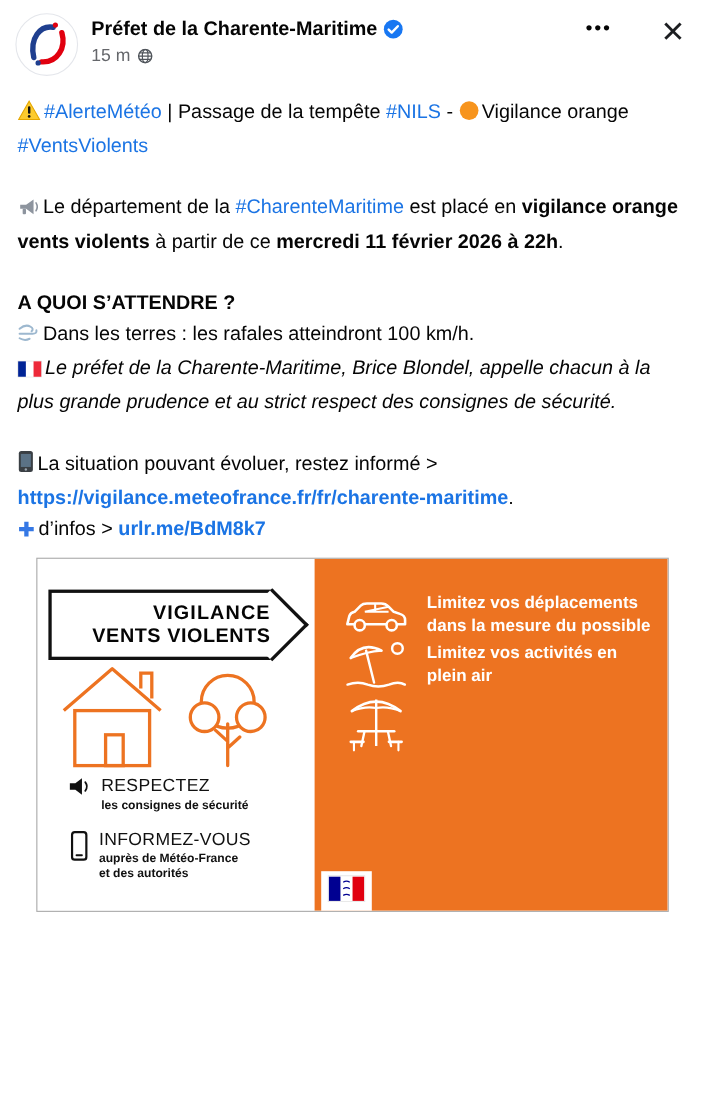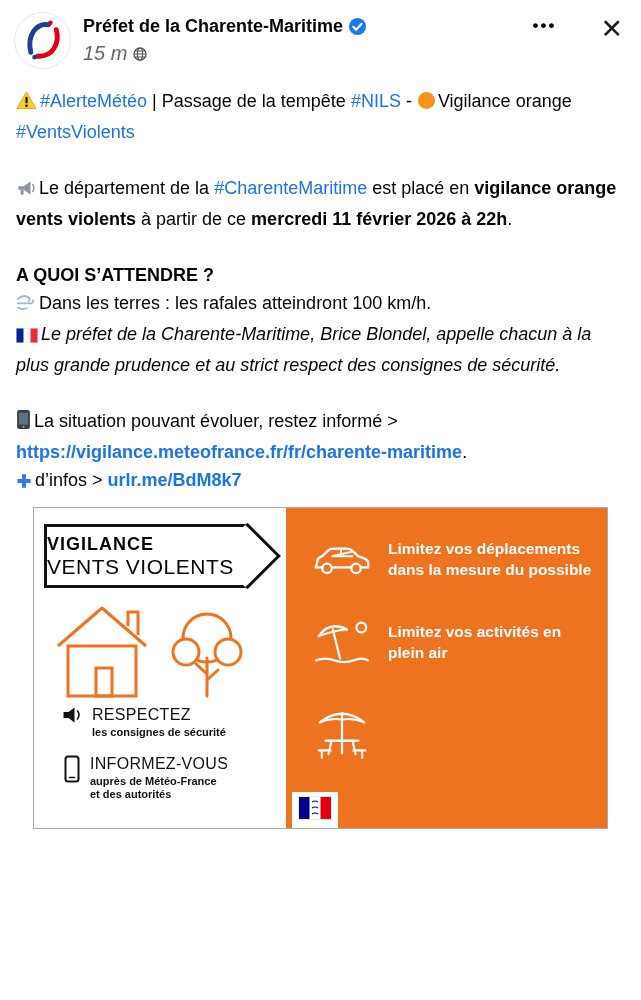--- a/index.html
+++ b/index.html
@@ -11,21 +11,21 @@
     color:#050505;
   }
 
   
   .post-header { display:flex; align-items:flex-start; padding:12px 14px 0 14px; }
   .avatar { width:57px; height:57px; border-radius:50%; border:1px solid #e4e6eb; overflow:hidden; flex-shrink:0; background:#fff; }
   .header-meta { margin-left:12px; flex:1; padding-top:4px; }
   .account-line { display:flex; align-items:center; gap:5px; }
   .account-name { font-size:18px; font-weight:700; color:#050505; }
   .verified { display:inline-flex; }
-  .time-line { margin-top:5px; display:flex; align-items:center; gap:6px; color:#65676B; font-size:20px;font-style:italic; }
+  .time-line { margin-top:5px; display:flex; align-items:center; gap:6px; color:#65676B; font-size:16px; }
   .header-actions { display:flex; align-items:flex-start; gap:44px; padding-top:4px; padding-right:4px; }
   .more-btn { font-size:17px; font-weight:700; letter-spacing:2px; color:#050505; cursor:pointer; }
   .close-btn { font-size:27px; line-height:1; color:#1c1e21; cursor:pointer; }
 
   
   .post-body { padding:0 16px; }
   .post-p { margin:0; font-size:18px; line-height:28px; }
   .post-p.first { margin-top:18px; }
   .gap-after { margin-bottom:28px; }
   .bold { font-weight:700; }
@@ -41,39 +41,39 @@
 
   
   .infographic {
     position:relative; margin:10px 33px 0 33px;
     width:575px; height:322px;
     border:1px solid #a9a9a9; background:#fff; overflow:hidden;
   }
   .orange-panel {
     position:absolute; left:252px; top:0; bottom:0; right:0;
     background:#ED7321;
-    display:flex; flex-direction:column; gap:38px;
+    display:flex; flex-direction:column; 
     padding:30px 12px 0 22px;
   }
   .tip-row { display:flex; align-items:center; gap:12px; }
   .tip-icon { width:68px; flex-shrink:0; display:flex; justify-content:center; }
   .tip-text { color:#fff; font-weight:700; font-size:15.5px; line-height:21px; max-width:215px; }
 
   .title-box {
-    position:absolute; left:10px; top:16px; width:205px; height:64px;
+    position:absolute; left:10px; top:28px; width:205px; height:64px;
     background:#fff; border:3px solid #111; z-index:2;
-    display:flex; flex-direction:column; align-items:flex-start; justify-content:center;
+    display:flex; flex-direction:column; align-items:flex-end; justify-content:center;
   }
   .title-box::after {
     content:""; position:absolute; right:-25px; top:50%;
     width:44px; height:44px; transform:translateY(-50%) rotate(45deg);
     background:#fff; border-top:3px solid #111; border-right:3px solid #111;
   }
   .title-l1 { font-size:18px; font-weight:700; letter-spacing:1px; position:relative; z-index:3; }
-  .title-l2 { font-size:21px; font-weight:400; letter-spacing:0.5px; position:relative; z-index:3; }
+  .title-l2 { font-size:18px; font-weight:700; letter-spacing:0.5px; position:relative; z-index:3; }
 
   .house-art { position:absolute; left:18px; top:88px; }
 
   .note-row { position:absolute; left:28px; display:flex; gap:10px; align-items:flex-start; }
   .note-respect { top:198px; }
   .note-inform { top:236px;margin-top:11px; }
   .note-title { font-size:16px; font-weight:400; letter-spacing:0.3px; color:#111; }
   .note-sub { font-size:11px; font-weight:700; color:#111; margin-top:2px; line-height:13px; }
 
   .flag-chip {

